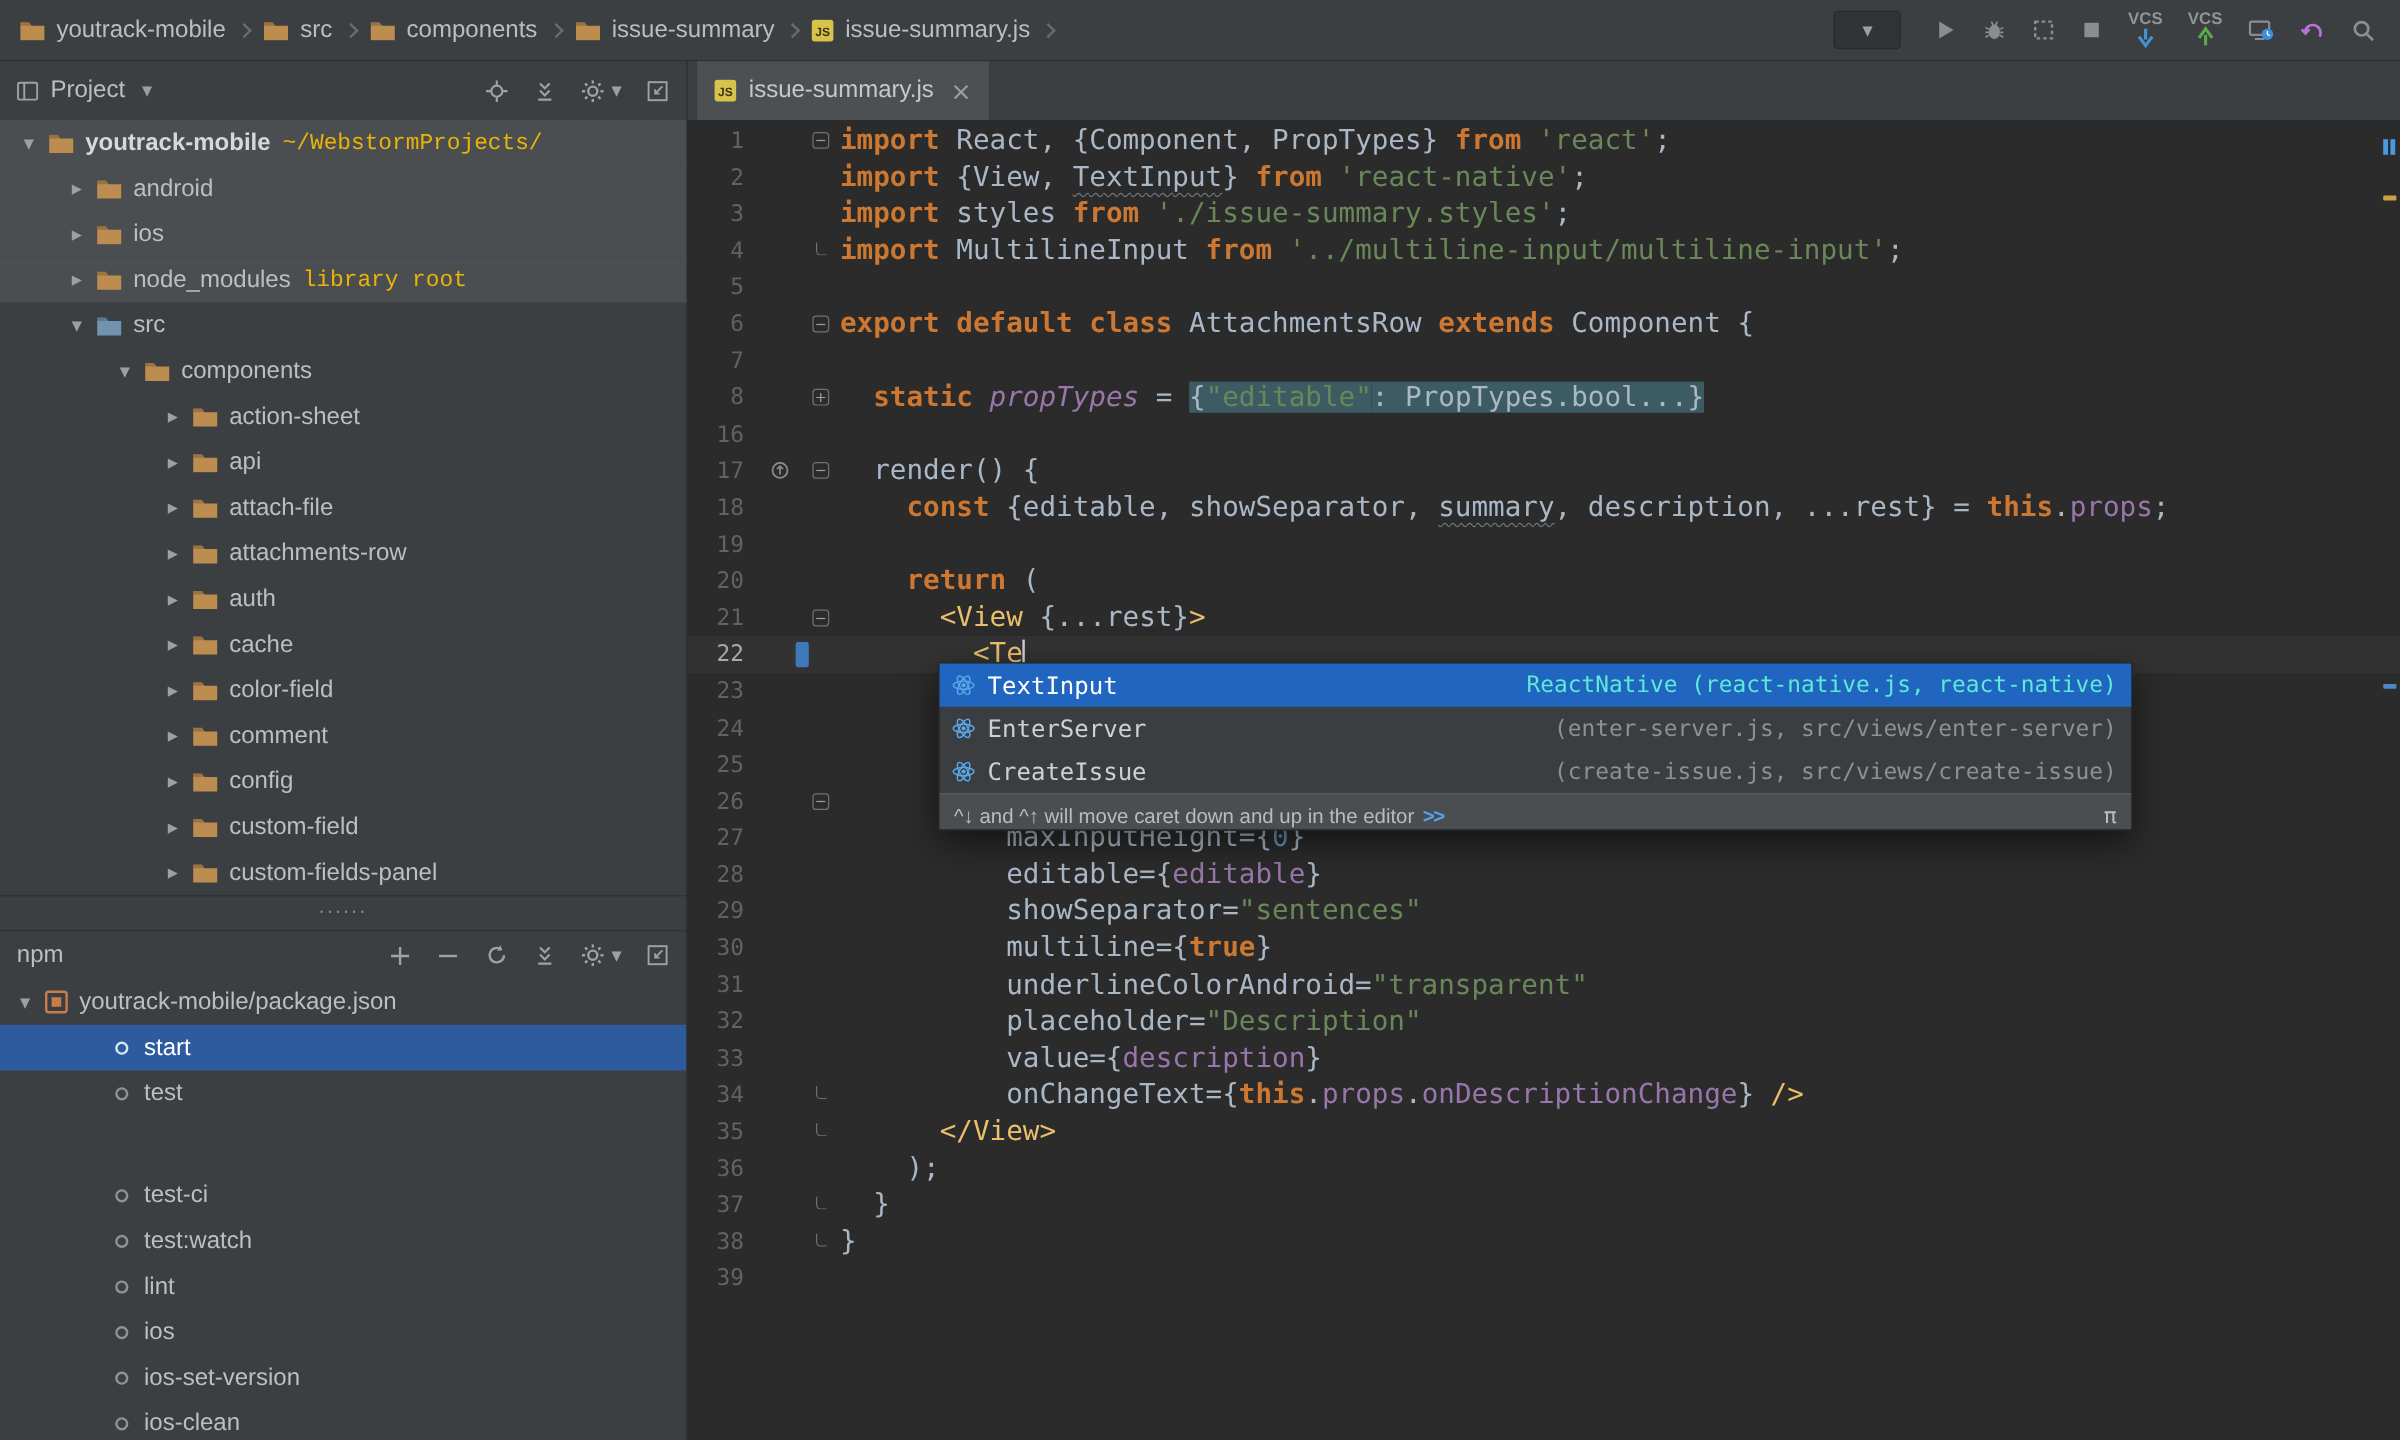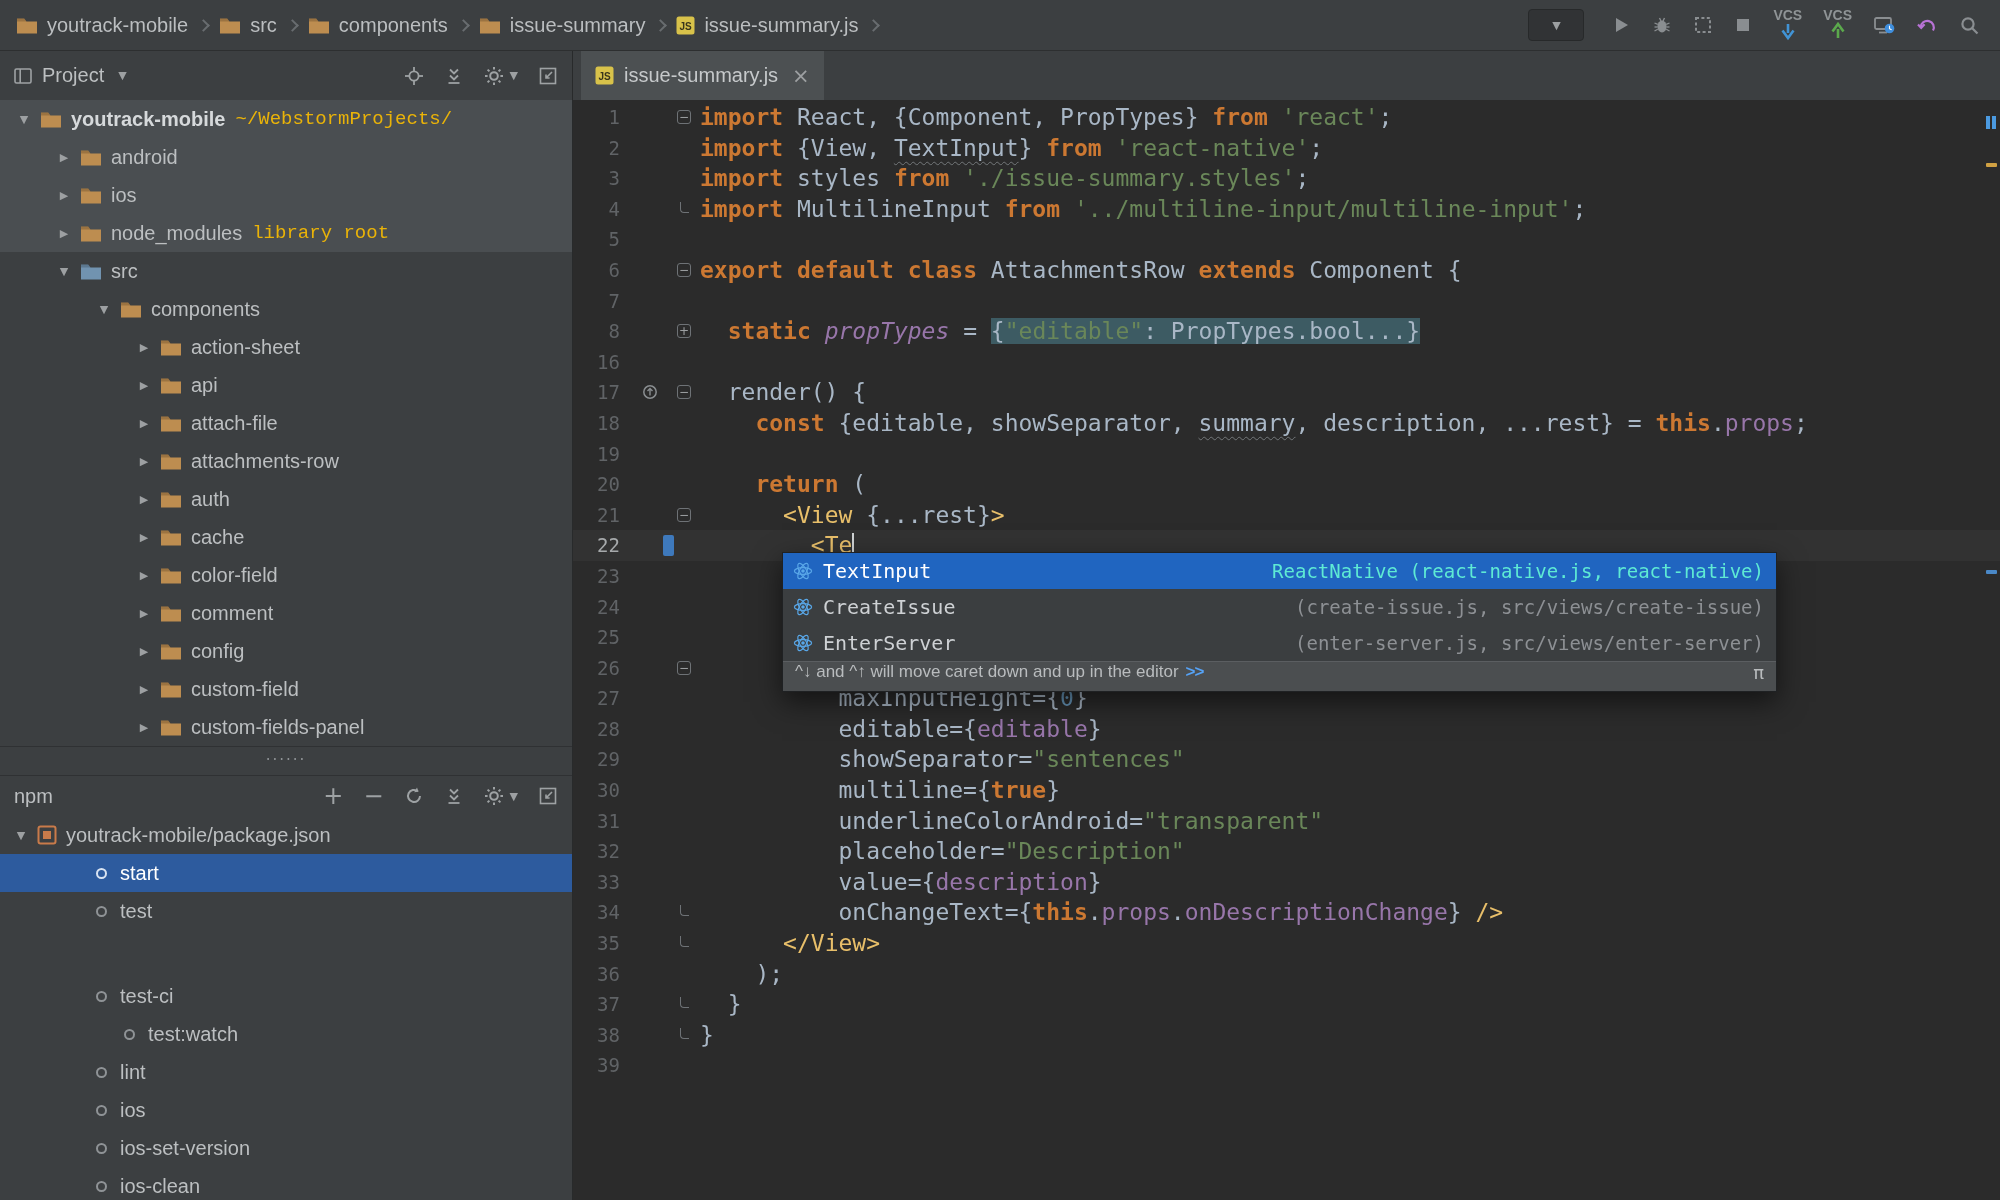--- a/index.html
+++ b/index.html
@@ -79,21 +79,21 @@
   .seg-fs{background:var(--fold_bg);color:var(--str);}
 
   
   #popup{position:absolute;left:209px;top:452px;width:995px;background:#3b3e40;border:1px solid #1f2123;
          box-shadow:0 10px 26px rgba(0,0,0,.55);z-index:40;}
   .pitem{height:36px;display:flex;align-items:center;padding:0 10px;position:relative;font-size:20px;color:#ced1d4;}
   .pitem.sel{background:var(--sel_popup);color:#ffffff;}
   .picn{display:flex;margin-right:10px;flex:none;}
   .pright{position:absolute;right:12px;font-size:19px;color:#8d9094;}
   .pitem.sel .pright{color:#5eead4;}
-  #popup-footer{height:30px;background:#4b4e50;border-top:1px solid #5b5e61;display:flex;align-items:flex-start;
+  #popup-footer{height:30px;background:#4b4e50;border-top:1px solid #5b5e61;display:flex;align-items:flex-end;
                 padding:0 12px;font-family:"Liberation Sans","DejaVu Sans",sans-serif;font-size:17px;color:#b9bcbe;gap:7px;}
   #popup-footer .link{color:#56a2f4;font-weight:bold;letter-spacing:-1px;}
   #popup-footer .pi{margin-left:auto;color:#b9bcbe;font-size:18px;font-family:"DejaVu Sans",sans-serif;}
 
   
   #stripe{position:absolute;top:0;right:0;width:18px;bottom:0;}
   .mark{position:absolute;right:3px;width:11px;height:4px;border-radius:1px;}
   .mark.warning{background:var(--warn_yellow);}
   .mark.caretmark{background:#4a88c7;}
   #insp{position:absolute;top:16px;right:4px;display:flex;gap:2px;}
@@ -544,21 +544,21 @@
           <span class="tlabel">start</span>
         </div>
         <div class="trow" style="padding-left: 96px;">
           <span class="bullet"></span>
           <span class="tlabel">test</span>
         </div>
         <div class="trow" style="padding-left: 96px; margin-top: 47px;">
           <span class="bullet"></span>
           <span class="tlabel">test-ci</span>
         </div>
-        <div class="trow" style="padding-left: 96px; margin-left: 28px;">
+        <div class="trow" style="padding-left: 96px;">
           <span class="bullet"></span>
           <span class="tlabel">test:watch</span>
         </div>
         <div class="trow" style="padding-left: 96px;">
           <span class="bullet"></span>
           <span class="tlabel">lint</span>
         </div>
         <div class="trow" style="padding-left: 96px;">
           <span class="bullet"></span>
           <span class="tlabel">ios</span>
@@ -762,36 +762,36 @@
               <span class="picn">
                 <svg width="20" height="20" viewBox="0 0 20 20">
                   <g stroke="#59a7e8" fill="none" stroke-width="1.2">
                     <ellipse cx="10" cy="10" rx="8.6" ry="3.4"></ellipse>
                     <ellipse cx="10" cy="10" rx="8.6" ry="3.4" transform="rotate(60 10 10)"></ellipse>
                     <ellipse cx="10" cy="10" rx="8.6" ry="3.4" transform="rotate(120 10 10)"></ellipse>
                   </g>
                   <circle cx="10" cy="10" r="1.8" fill="#59a7e8"></circle>
                 </svg>
               </span>
-              <span class="pname">CreateIssue</span>
-              <span class="pright">(create-issue.js, src/views/create-issue)</span>
+              <span class="pname">EnterServer</span>
+              <span class="pright">(enter-server.js, src/views/enter-server)</span>
             </div>
             <div class="pitem">
               <span class="picn">
                 <svg width="20" height="20" viewBox="0 0 20 20">
                   <g stroke="#59a7e8" fill="none" stroke-width="1.2">
                     <ellipse cx="10" cy="10" rx="8.6" ry="3.4"></ellipse>
                     <ellipse cx="10" cy="10" rx="8.6" ry="3.4" transform="rotate(60 10 10)"></ellipse>
                     <ellipse cx="10" cy="10" rx="8.6" ry="3.4" transform="rotate(120 10 10)"></ellipse>
                   </g>
                   <circle cx="10" cy="10" r="1.8" fill="#59a7e8"></circle>
                 </svg>
               </span>
-              <span class="pname">EnterServer</span>
-              <span class="pright">(enter-server.js, src/views/enter-server)</span>
+              <span class="pname">CreateIssue</span>
+              <span class="pright">(create-issue.js, src/views/create-issue)</span>
             </div>
           </div>
         <div id="popup-footer">
           <span>^↓ and ^↑ will move caret down and up in the editor</span>
           <span class="link">&gt;&gt;</span>
           <span class="pi">π</span>
         </div>
       </div>
 
       <div id="stripe">

